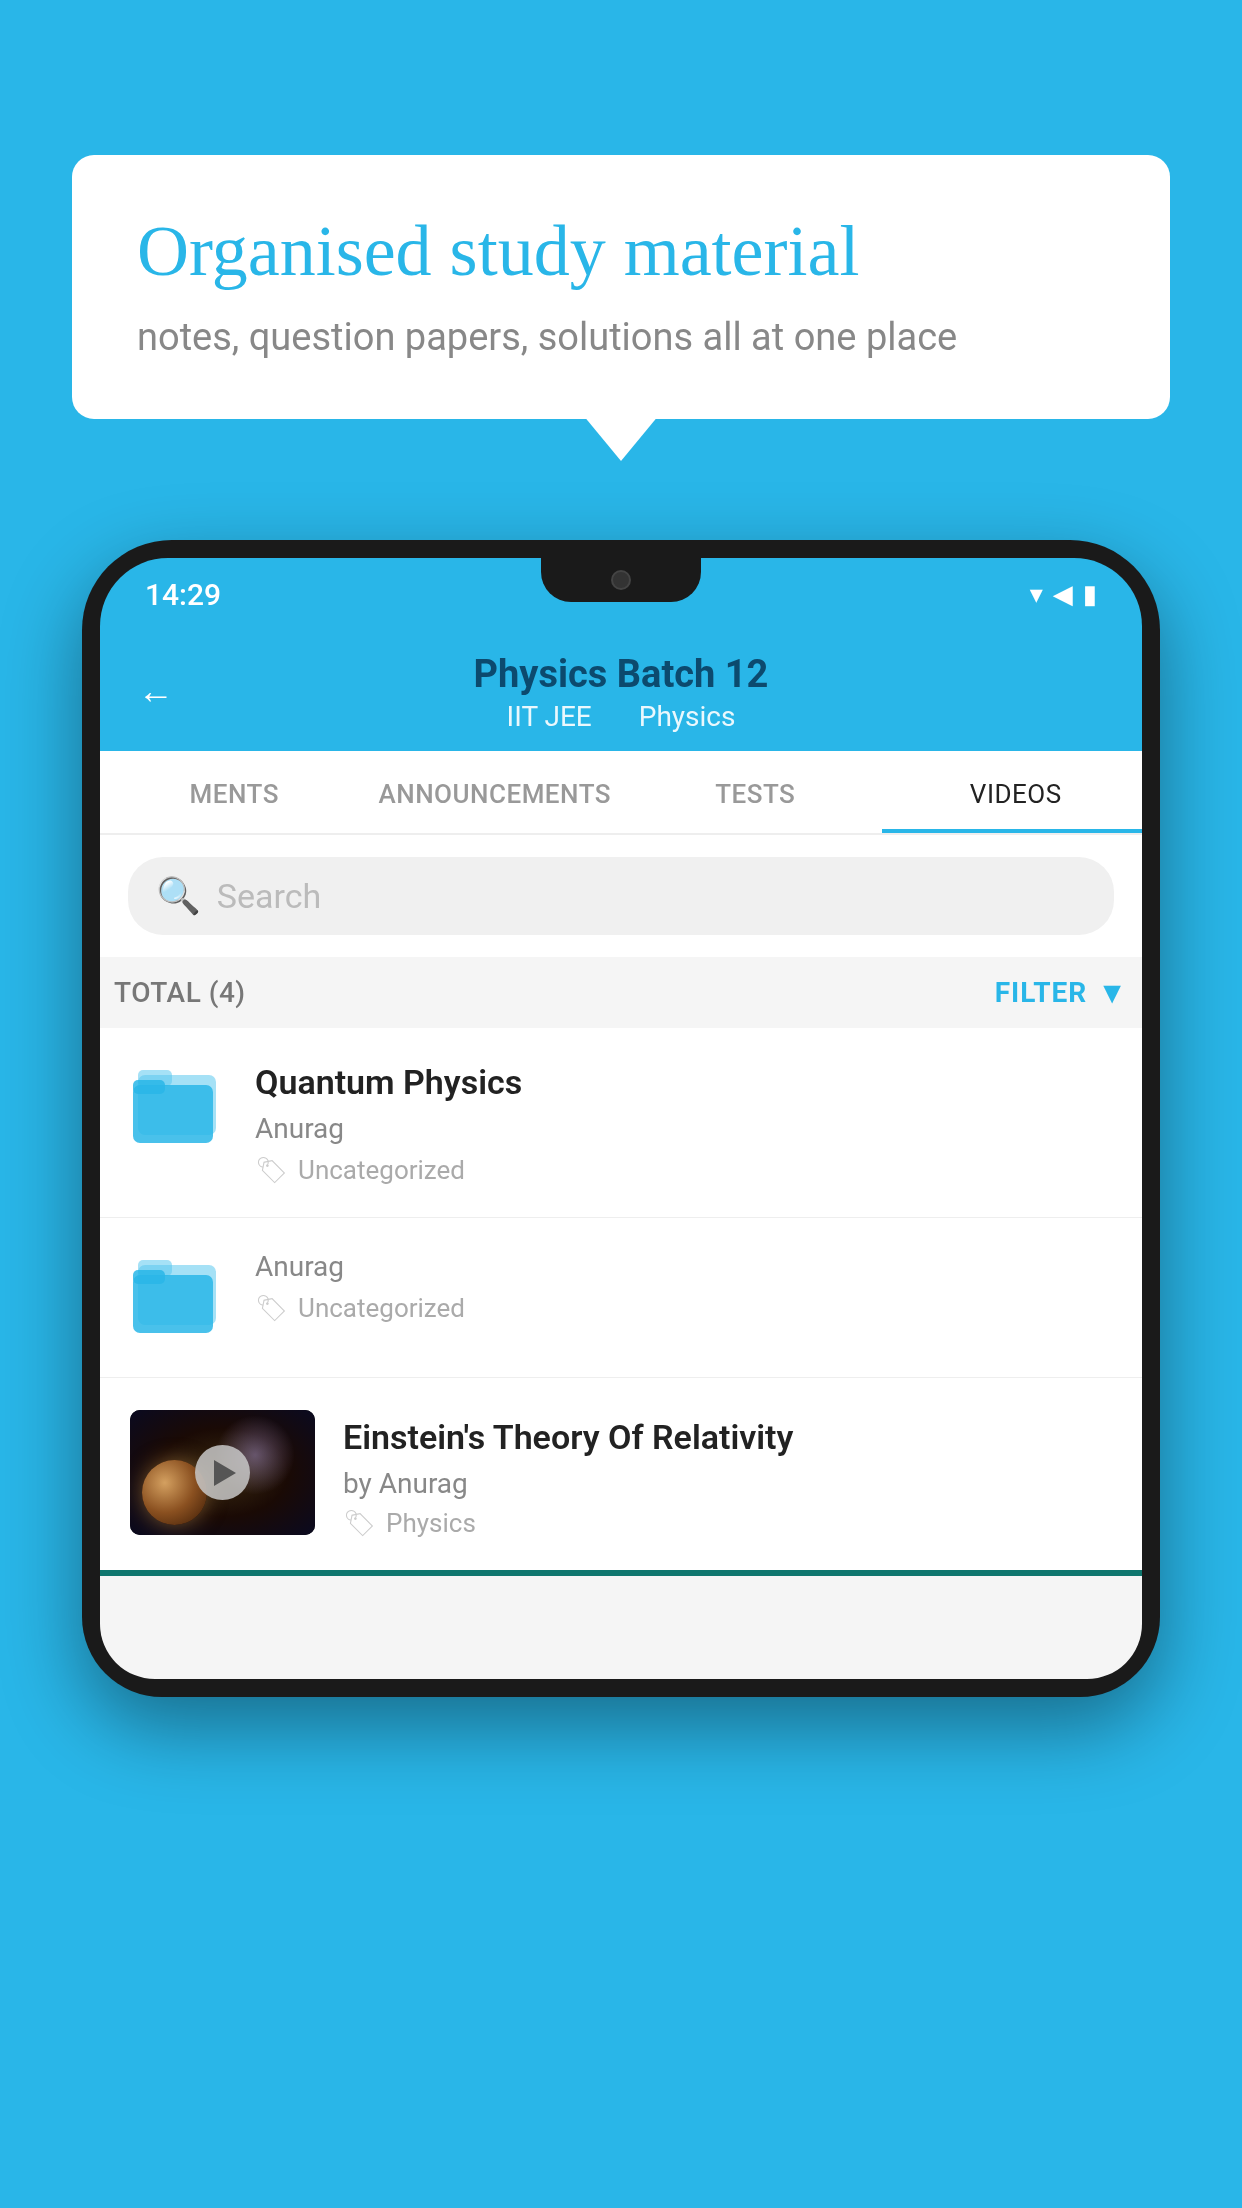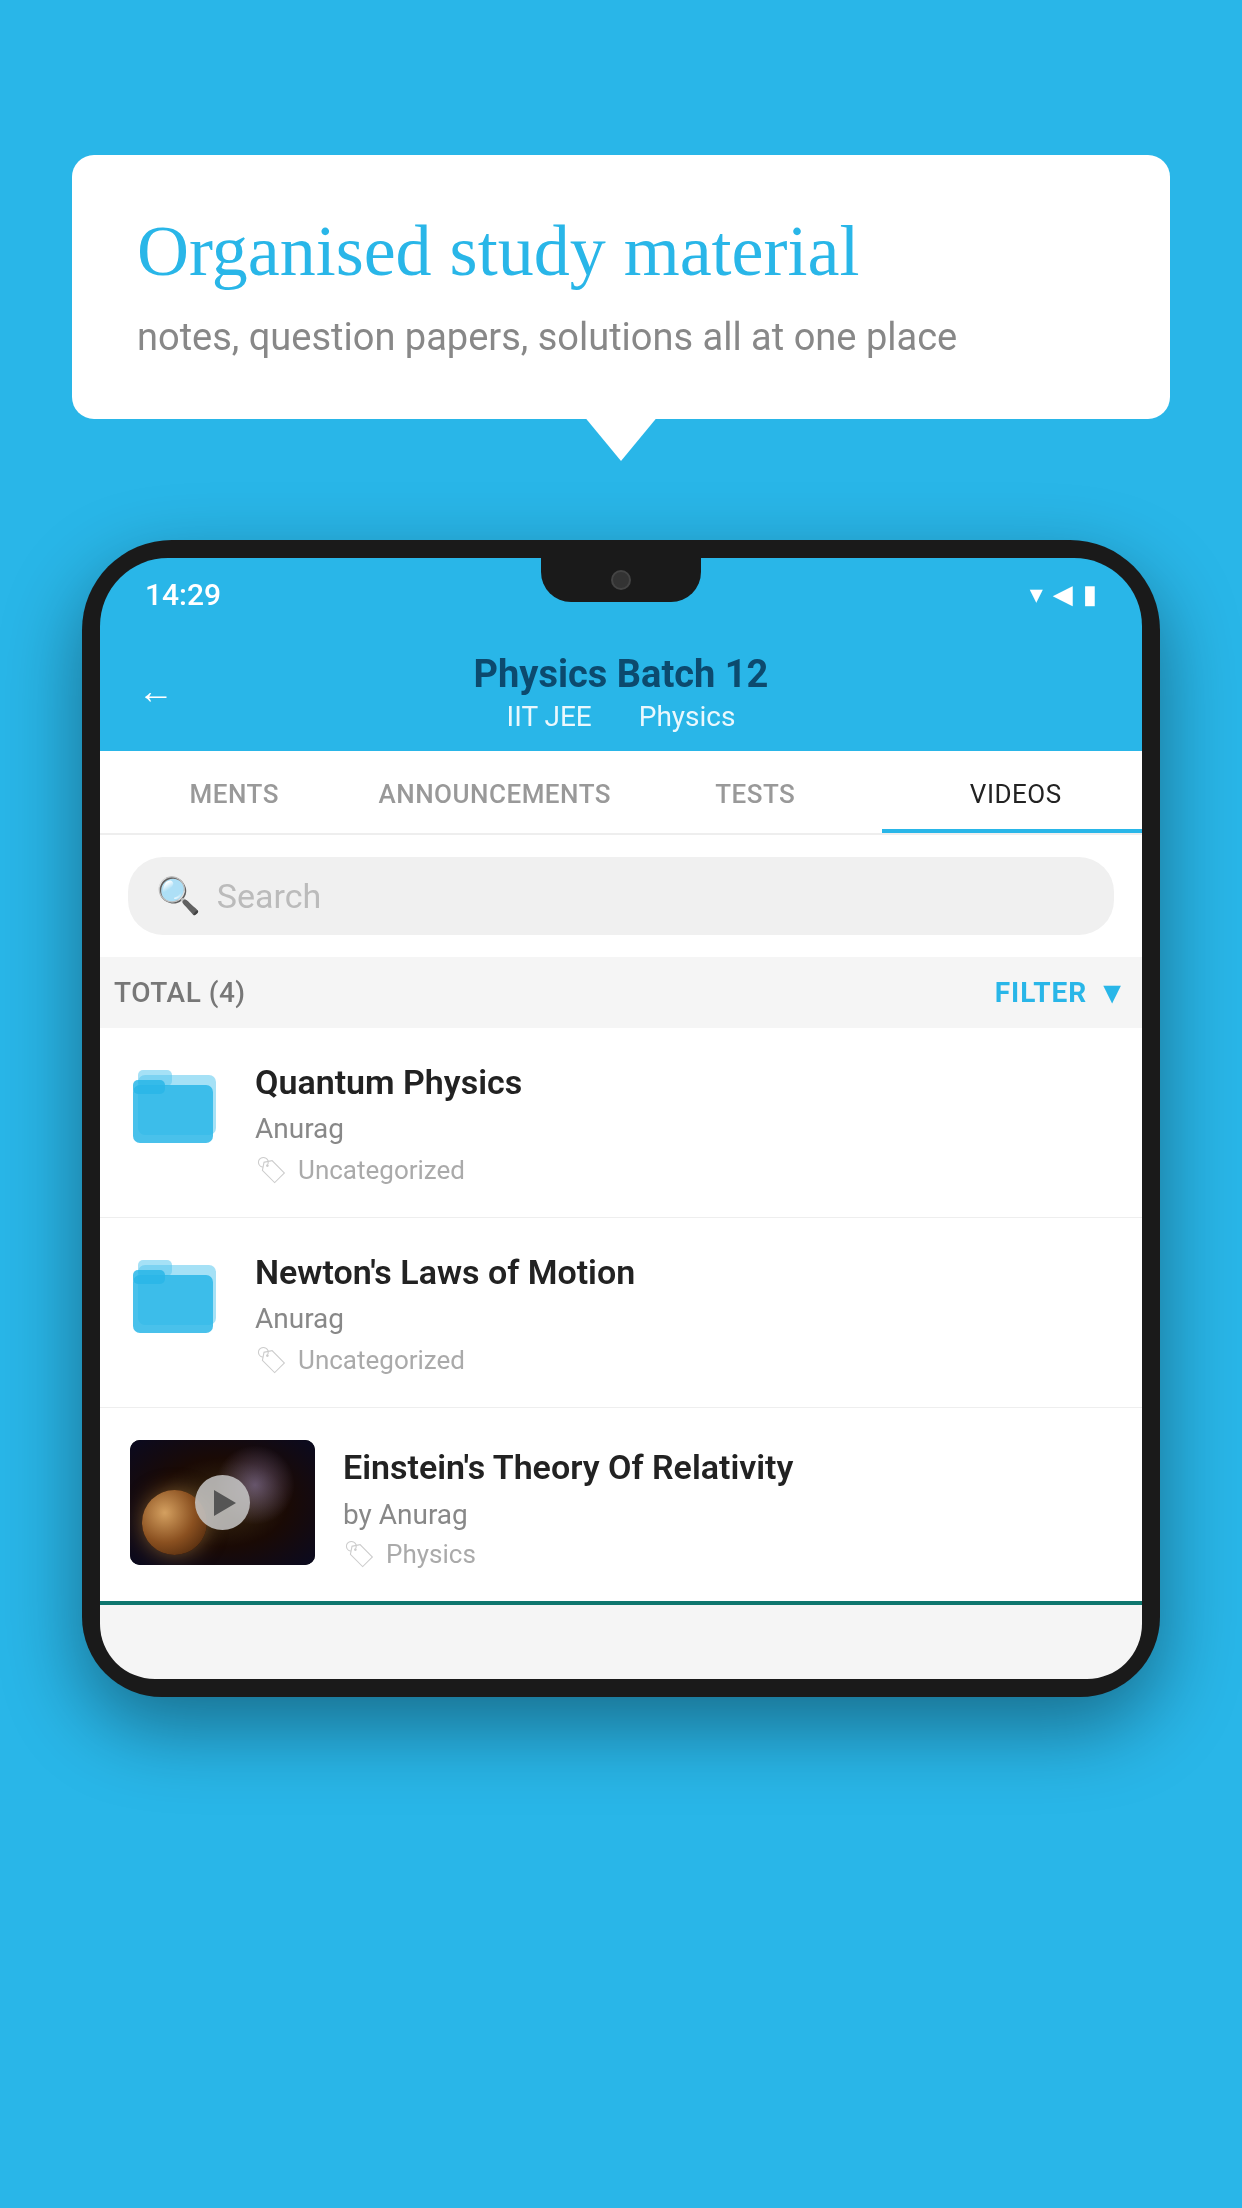--- a/index.html
+++ b/index.html
@@ -321,21 +321,21 @@
     .tag-icon {
       font-size: 26px;
       color: #ccc;
     }
 
     
     .video-item-thumb {
       display: flex;
       align-items: flex-start;
       padding: 32px 30px;
-      border-bottom: 4px solid #0f766e;
+      border-bottom: 6px solid #0f766e;
       cursor: pointer;
     }
 
     .thumb-wrap {
       width: 185px;
       height: 125px;
       border-radius: 10px;
       overflow: hidden;
       margin-right: 28px;
       flex-shrink: 0;
@@ -518,21 +518,20 @@
             <div class="folder-stack">
               <svg width="90" height="85" viewBox="0 0 90 85">
                 <rect x="5" y="10" width="78" height="60" rx="7" fill="#5BC8EF" opacity="0.55"></rect>
                 <rect x="5" y="5" width="34" height="16" rx="5" fill="#5BC8EF" opacity="0.55"></rect>
                 <rect x="0" y="20" width="80" height="58" rx="7" fill="#29B6E8" opacity="0.85"></rect>
                 <rect x="0" y="15" width="32" height="14" rx="5" fill="#29B6E8" opacity="0.85"></rect>
               </svg>
             </div>
           </div>
           <div class="video-info">
-            <div class="video-title">Newton's Laws of Motion</div>
             <div class="video-author">Anurag</div>
             <div class="video-tag">
               <span class="tag-icon">🏷</span>
               <span>Uncategorized</span>
             </div>
           </div>
         </div>
 
         <div class="video-item-thumb">
           <div class="thumb-wrap">

